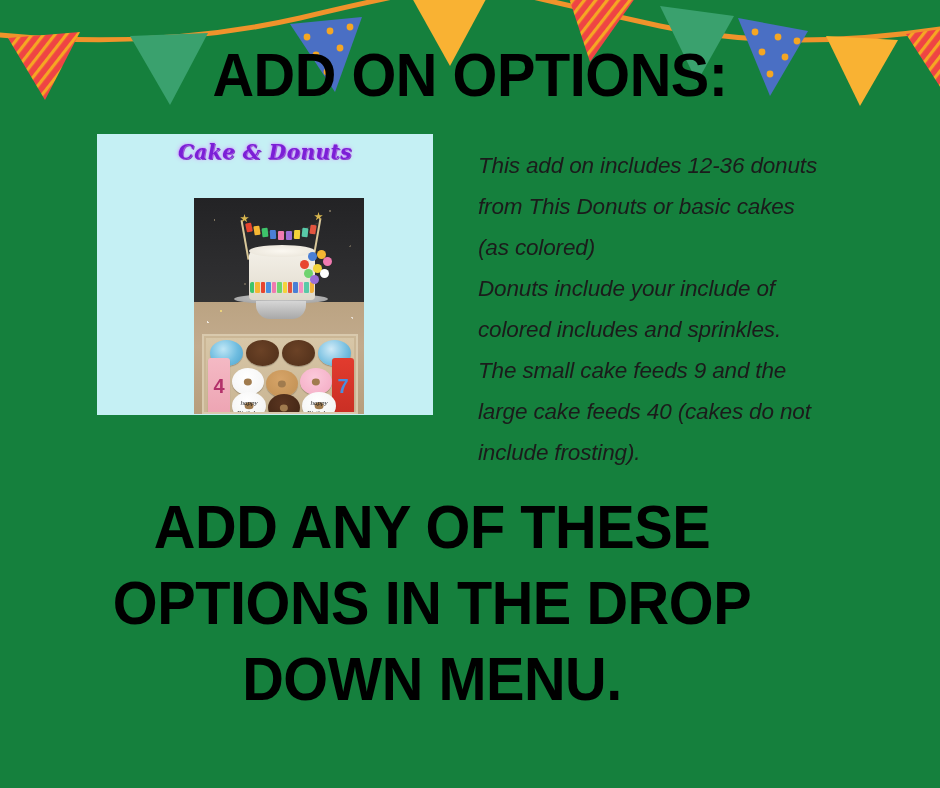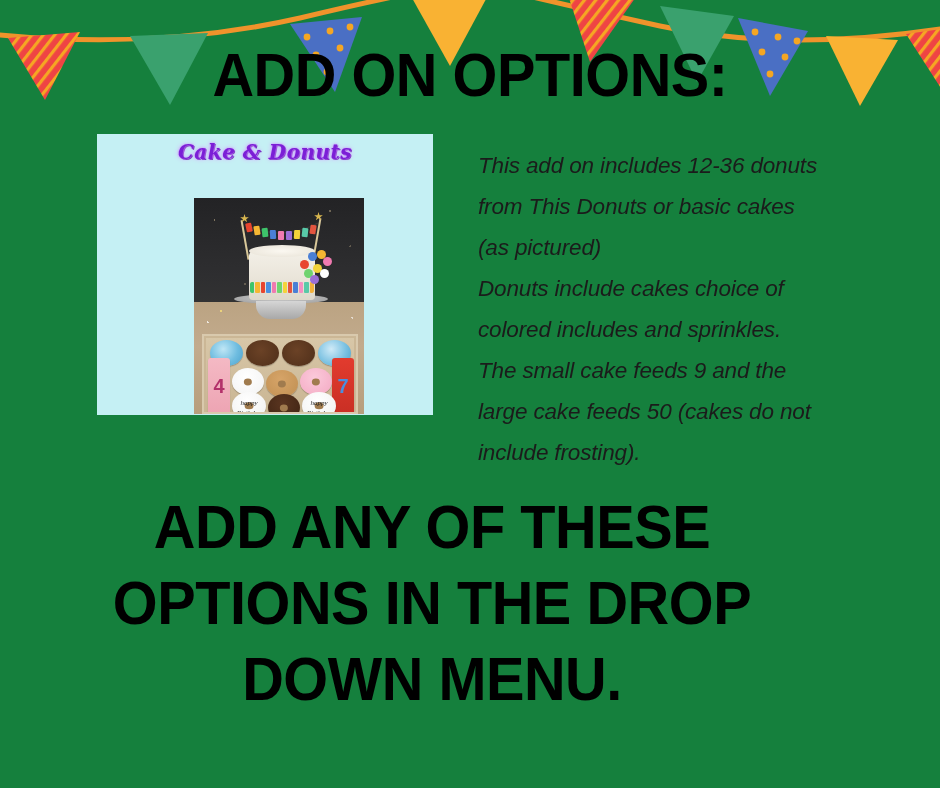--- a/index.html
+++ b/index.html
@@ -359,25 +359,25 @@
           <text x="17" y="9" font-family="Liberation Serif, serif" font-style="italic" font-size="7" fill="#222" text-anchor="middle">happy</text>
           <text x="17" y="19" font-family="Liberation Serif, serif" font-style="italic" font-size="7" fill="#222" text-anchor="middle">Birthday</text>
         </svg>
       </div>
     </div>
   </div>
 
   <div class="body-text">
     <p>This add on includes 12-36 donuts</p>
     <p>from This Donuts or basic cakes</p>
-    <p>(as pictured)</p>
-    <p>Donuts include cakes choice of</p>
+    <p>(as colored)</p>
+    <p>Donuts include your include of</p>
     <p>colored includes and sprinkles.</p>
     <p>The small cake feeds 9 and the</p>
-    <p>large cake feeds 50 (cakes do not</p>
+    <p>large cake feeds 40 (cakes do not</p>
     <p>include frosting).</p>
   </div>
 
   <div class="bottom-wrap">
     <p class="headline bottom-line">ADD ANY OF THESE</p>
     <p class="headline bottom-line">OPTIONS IN THE DROP</p>
     <p class="headline bottom-line">DOWN MENU.</p>
   </div>
 
 </div>

